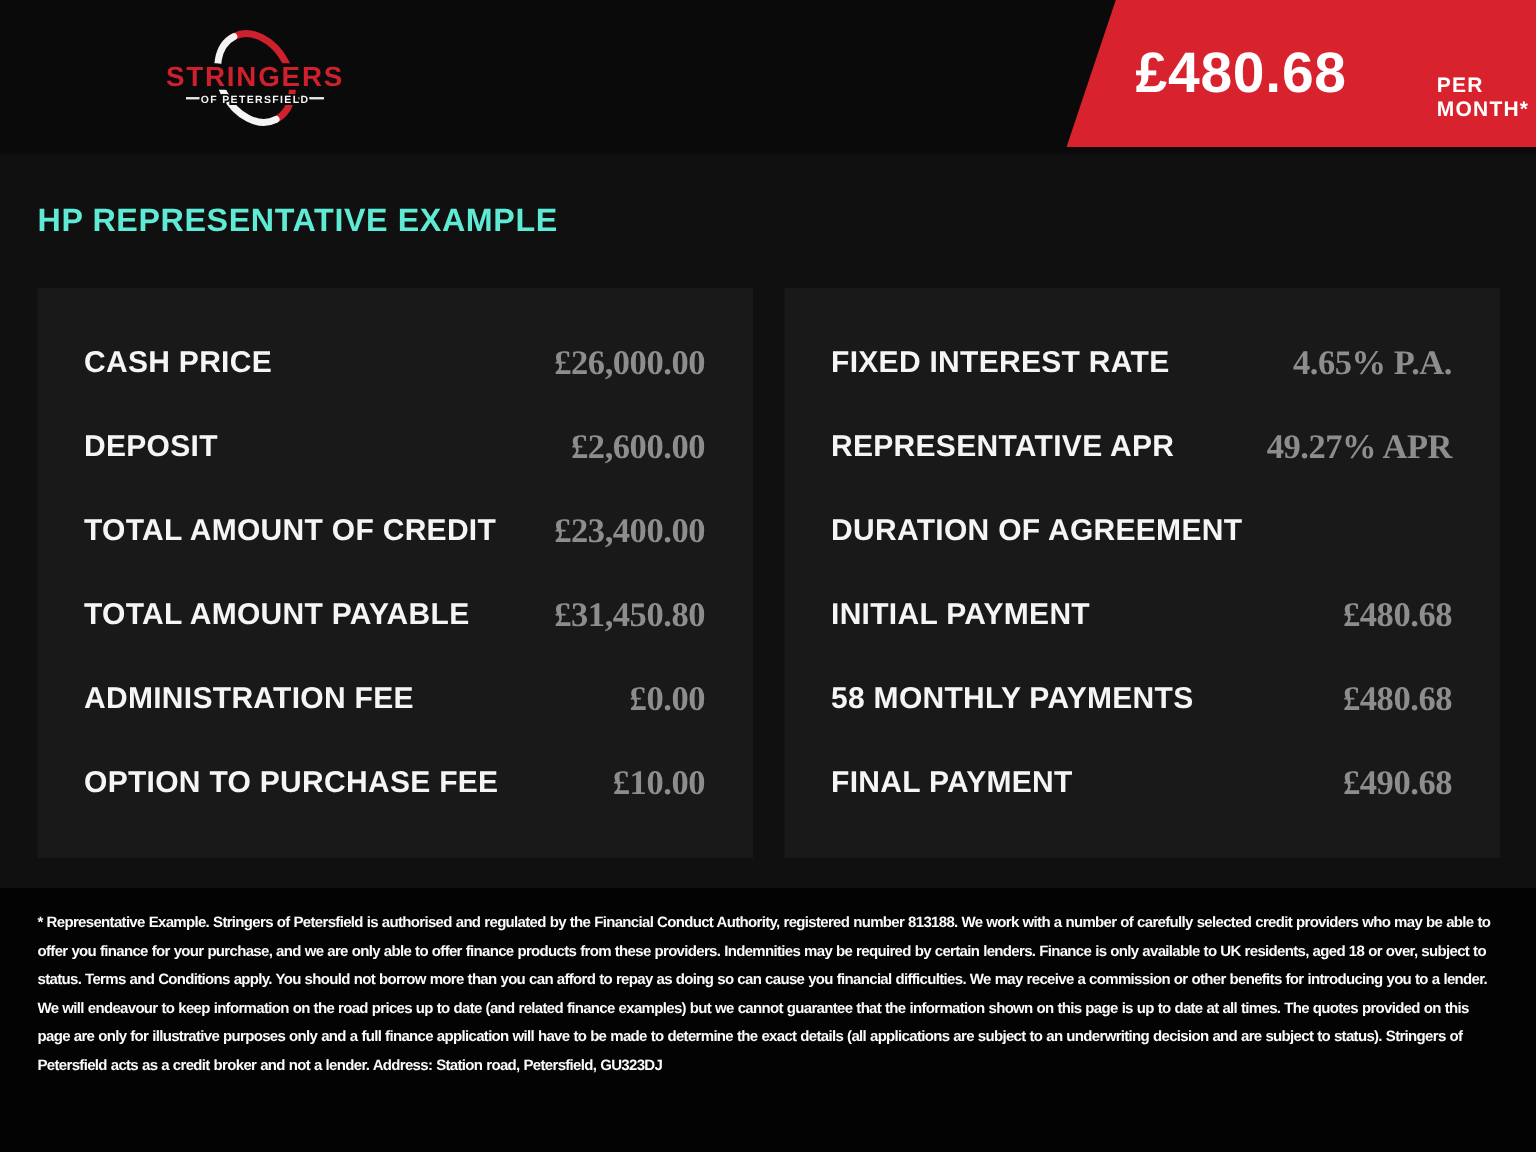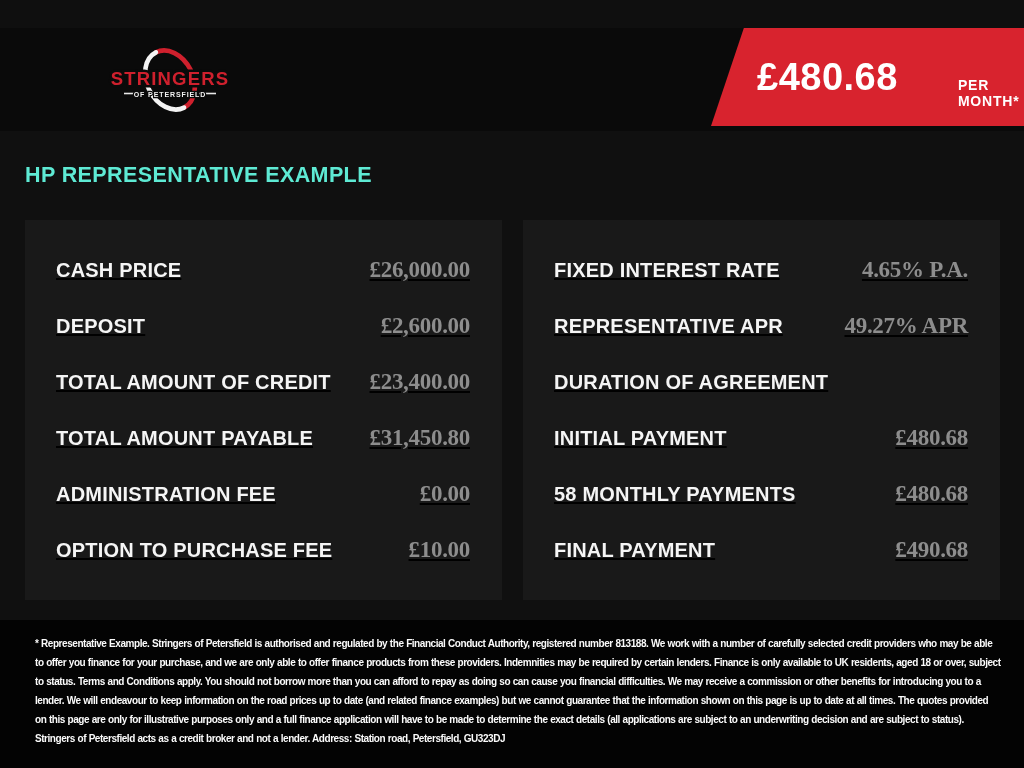--- a/index.html
+++ b/index.html
@@ -2,21 +2,21 @@
 <html style="--accent: #d8232e;"><head>
 <meta charset="utf-8">
 <style>
   * { margin: 0; padding: 0; box-sizing: border-box; }
   html, body { width: 1024px; height: 768px; overflow: hidden; }
   body {
     font-family: "Liberation Sans", sans-serif;
     background: #0f0f0f;
     position: relative;
   }
-  .page { position: absolute; inset: 0; margin-top: 28px; }
+  .page { position: absolute; inset: 0; }
 
   
   .header {
     position: absolute; top: 0; left: 0; width: 1024px; height: 103px;
     background: #0a0a0a;
   }
   .logo {
     position: absolute; top: 16px; left: 104px; width: 132px; height: 74px;
     cursor: pointer;
   }
@@ -52,37 +52,36 @@
   .panels {
     position: absolute; top: 89px; left: 25px; right: 24px;
     display: flex; gap: 21px;
   }
   .panel {
     flex: 1 1 0; background: #191919; padding: 22px 32px 22px 31px;
   }
   .panel .row {
     height: 56px; display: flex; align-items: center;
     justify-content: space-between;
-    text-decoration: underline;
   }
   .row .label {
     color: #f5f5f5; font-size: 20px; font-weight: bold; letter-spacing: 0.2px;
     white-space: nowrap;
   }
   .row .value {
     font-family: "Liberation Serif", serif;
     color: #8d8d8d; font-size: 23px; font-weight: bold; letter-spacing: -0.3px;
     white-space: nowrap;
   }
 
   
   .footer {
     position: absolute; top: 592px; left: 0; width: 1024px; height: 176px;
     background: #030303;
-    padding: 14px 23px 0 35px;
+    padding: 14px 23px 0 25px;
   }
   .footer p {
     color: #fbfbfb; font-size: 10px; font-weight: bold;
     letter-spacing: -0.45px; line-height: 19px; word-spacing: 0.3px;
   }
 </style>
 </head>
 <body>
 
 <div class="page">

